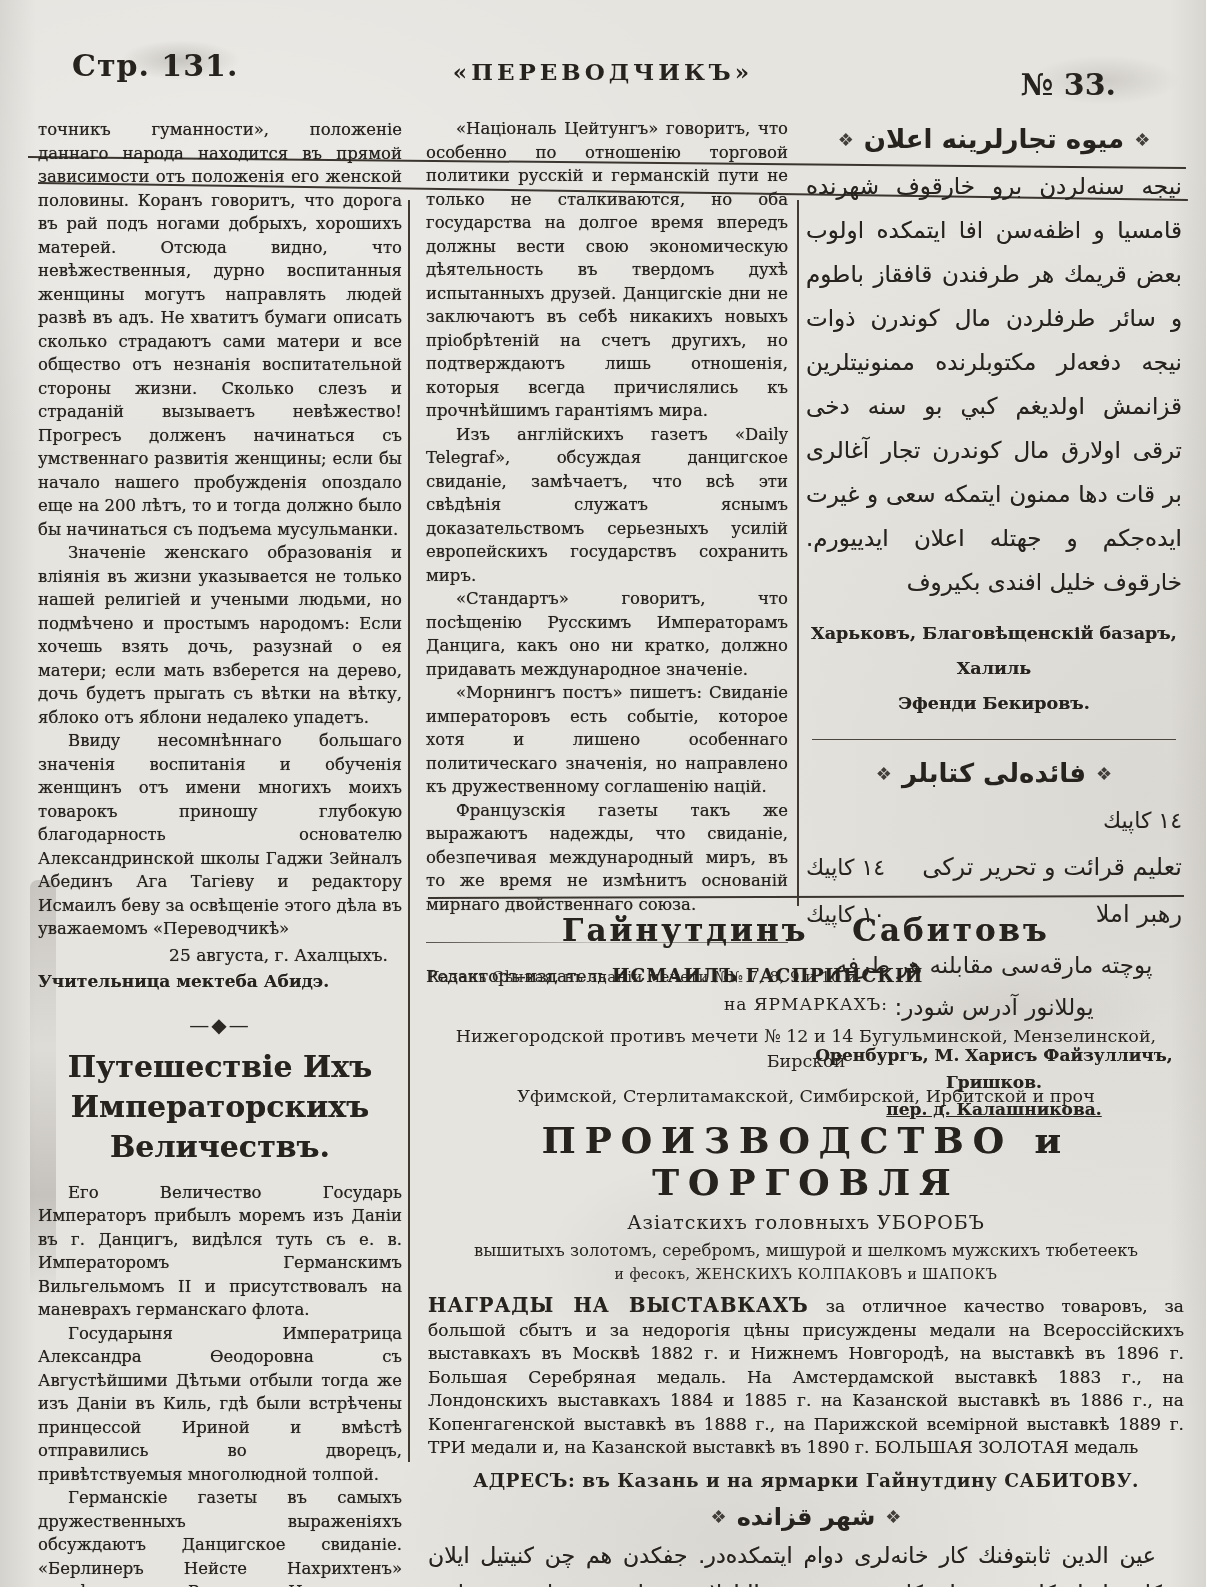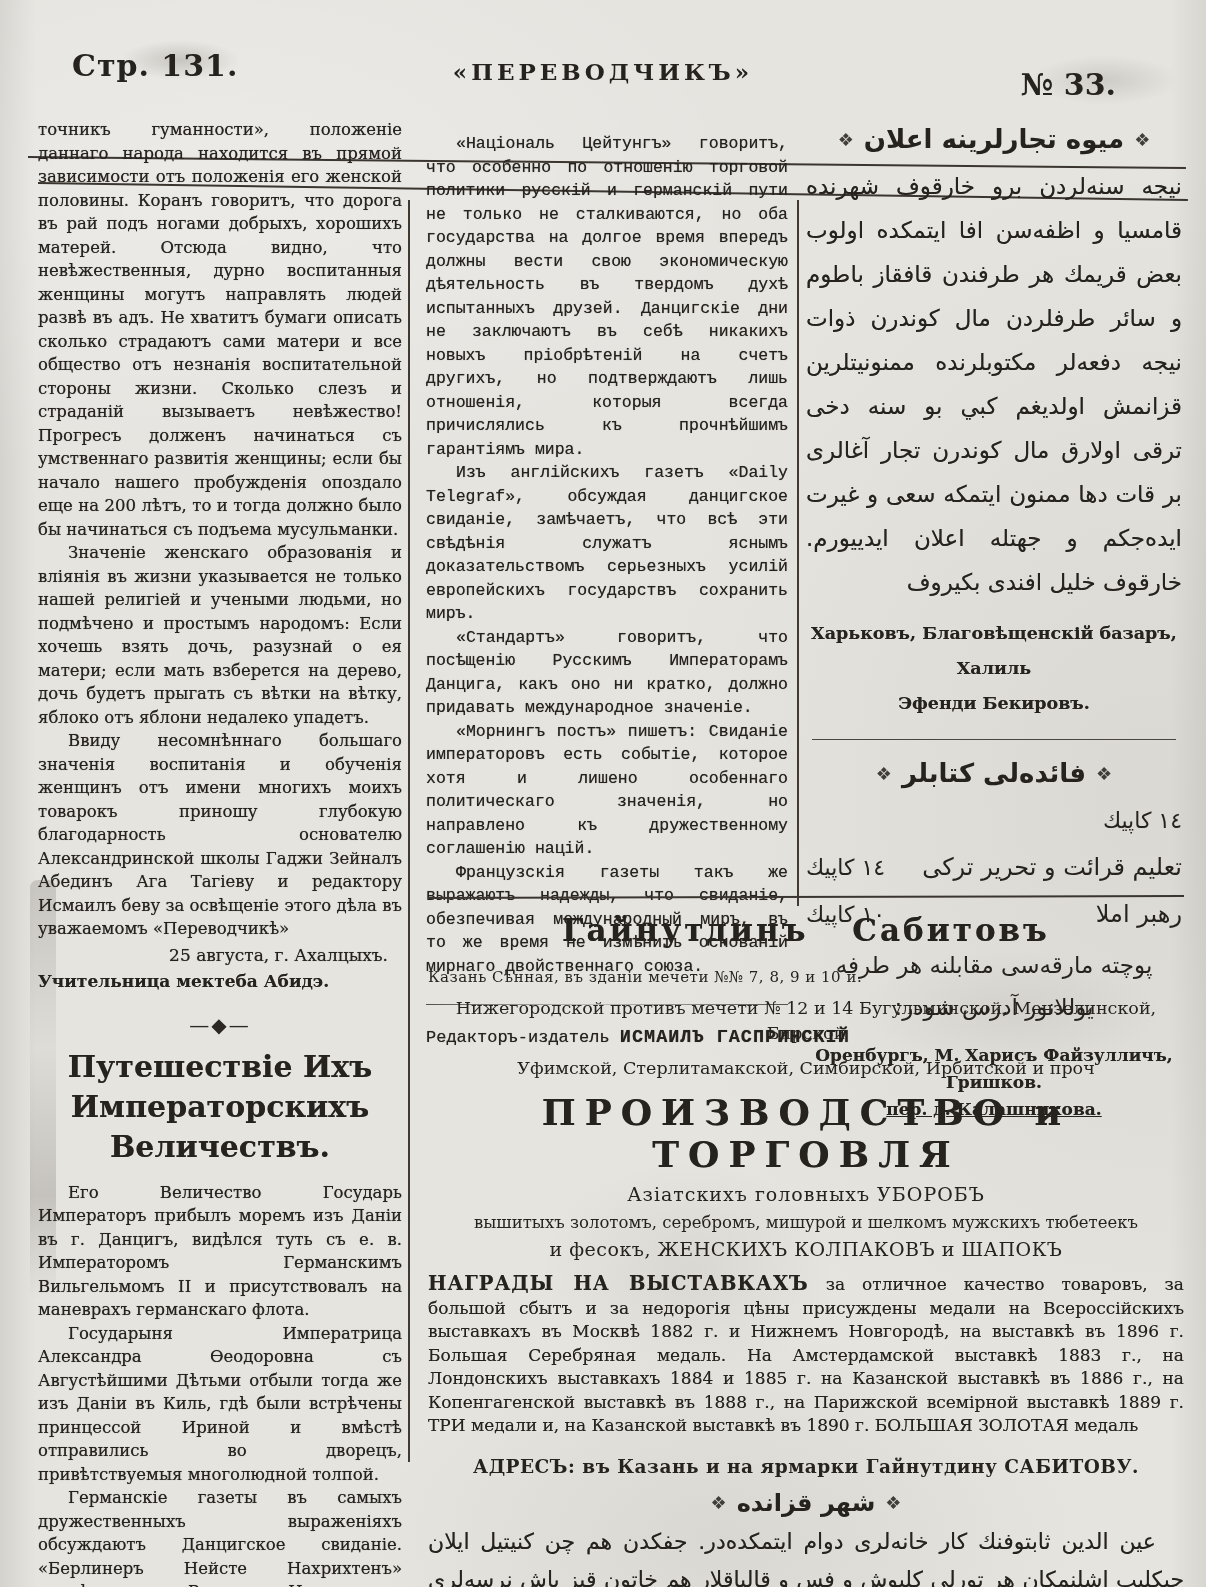--- a/index.html
+++ b/index.html
@@ -32,21 +32,21 @@
   .rule-b{position:absolute;left:38px;top:182px;width:1150px;height:2px;background:#3a352f;transform:rotate(0.85deg);transform-origin:left center;}
 
   
   .vrule{position:absolute;width:2px;background:#403a33;}
   .vd1{left:408px;top:200px;height:1262px;}
   .vd2{left:797px;top:200px;height:706px;}
 
   
   .col{position:absolute;font-family:"DejaVu Serif",serif;}
   .col-left{left:38px;top:118px;width:364px;}
-  .col-mid{left:426px;top:132px;width:362px;font-family:Liberation Mono, monospace;}
+  .col-mid{left:426px;top:117px;width:362px;}
   .col-right{left:806px;top:110px;width:376px;}
 
   .body-text p{
     margin:0;padding:0;
     font-size:16.5px;line-height:23.5px;
     text-align:justify;
     text-shadow:0 0 0.7px rgba(38,34,30,0.65);
   }
   .body-text p.ind{text-indent:30px;}
   .dateline{margin-top:4px;text-align:right;font-size:17px;padding-right:14px;text-shadow:0 0 0.7px rgba(38,34,30,0.65);}
@@ -78,24 +78,24 @@
   
   .bottom-ad{position:absolute;left:428px;top:896px;width:756px;font-family:"DejaVu Serif",serif;}
   .ad-toprule{height:2px;background:#3a352f;margin-bottom:14px;transform:rotate(-0.15deg);}
   .ad-title{text-align:center;font:bold 31px "DejaVu Serif",serif;letter-spacing:3px;word-spacing:30px;text-shadow:0 0 0.6px rgba(38,34,30,0.5);}
   .ad-sub1{font-size:15px;margin-top:20px;letter-spacing:0.5px;}
   .ad-sub2{text-align:center;font-size:17px;margin-top:8px;letter-spacing:1px;}
   .ad-sub3{text-align:center;font-size:17.5px;margin-top:10px;line-height:25px;}
   .ad-headline{text-align:center;font:bold 36px "DejaVu Serif",serif;letter-spacing:9px;margin-top:10px;text-shadow:0 0 0.6px rgba(38,34,30,0.5);}
   .ad-sub4{text-align:center;font-size:19px;margin-top:8px;letter-spacing:1px;}
   .ad-sub5{text-align:center;font-size:16.5px;margin-top:8px;}
-  .ad-sub6{text-align:center;font-size:19px;margin-top:6px;letter-spacing:0.5px;}
+  .ad-sub6{text-align:center;font-size:14px;margin-top:6px;letter-spacing:0.5px;}
   .ad-awards{margin-top:12px;font-size:17px;line-height:23.5px;text-align:justify;text-shadow:0 0 0.6px rgba(38,34,30,0.55);}
   .ad-awards .lead{font-size:19.5px;font-weight:bold;letter-spacing:1px;}
-  .ad-address{text-align:center;font-size:18.5px;font-weight:bold;margin-top:18px;letter-spacing:0.5px;}
+  .ad-address{text-align:center;font-size:18.5px;font-weight:bold;margin-top:10px;letter-spacing:0.5px;}
   .ad-ar-head{display:flex;align-items:center;justify-content:center;gap:10px;direction:rtl;font-family:"DejaVu Sans",sans-serif;font-size:24px;font-weight:bold;margin:12px 0 6px;}
   .ad-ar-body{direction:rtl;font-family:"DejaVu Sans",sans-serif;font-size:22px;line-height:38.5px;text-align:justify;text-indent:28px;text-shadow:0 0 0.5px rgba(38,34,30,0.5);}
 </style>
 </head>
 <body>
 
 <div class="page" style="--ink: #26221e; color: rgb(38, 34, 30);">
 
   <div class="smudge sm1"></div>
   <div class="smudge sm2"></div>
@@ -163,20 +163,21 @@
     </div>
     <div class="ar ar-note">پوچته مارقه‌سى مقابلنه هر طرفه يوللانور آدرس شودر:</div>
     <div class="ru-addr">Оренбургъ, М. Харисъ Файзулличъ, Гришков.</div>
     <div class="ru-addr" style="margin-top:0;text-decoration:underline;">пер. д. Калашникова.</div>
   </div>
 
   <div class="bottom-ad">
     <div class="ad-toprule"></div>
     <div class="ad-title">Гайнутдинъ Сабитовъ</div>
     <div class="ad-sub1">Казань Сѣнная, въ зданіи мечети №№ 7, 8, 9 и 10 й.</div>
+    <div class="ad-sub2">на ЯРМАРКАХЪ:</div>
     <div class="ad-sub3">Нижегородской противъ мечети № 12 и 14 Бугульминской, Мензелинской, Бирской</div>
     <div class="ad-sub3">Уфимской, Стерлитамакской, Симбирской, Ирбитской и проч</div>
     <div class="ad-headline">ПРОИЗВОДСТВО и ТОРГОВЛЯ</div>
     <div class="ad-sub4">Азіатскихъ головныхъ УБОРОБЪ</div>
     <div class="ad-sub5">вышитыхъ золотомъ, серебромъ, мишурой и шелкомъ мужскихъ тюбетеекъ</div>
     <div class="ad-sub6">и фесокъ, ЖЕНСКИХЪ КОЛПАКОВЪ и ШАПОКЪ</div>
     <div class="ad-awards"><span class="lead">НАГРАДЫ НА ВЫСТАВКАХЪ</span><span> за отличное качество товаровъ, за большой сбытъ и за недорогія цѣны присуждены медали на Всероссійскихъ выставкахъ въ Москвѣ 1882 г. и Нижнемъ Новгородѣ, на выставкѣ въ 1896 г. Большая Серебряная медаль. На Амстердамской выставкѣ 1883 г., на Лондонскихъ выставкахъ 1884 и 1885 г. на Казанской выставкѣ въ 1886 г., на Копенгагенской выставкѣ въ 1888 г., на Парижской всемірной выставкѣ 1889 г. ТРИ медали и, на Казанской выставкѣ въ 1890 г. БОЛЬШАЯ ЗОЛОТАЯ медаль</span></div>
     <div class="ad-address">АДРЕСЪ: въ Казань и на ярмарки Гайнутдину САБИТОВУ.</div>
     <div class="ad-ar-head">
       <span class="ar-orn">❖</span>

